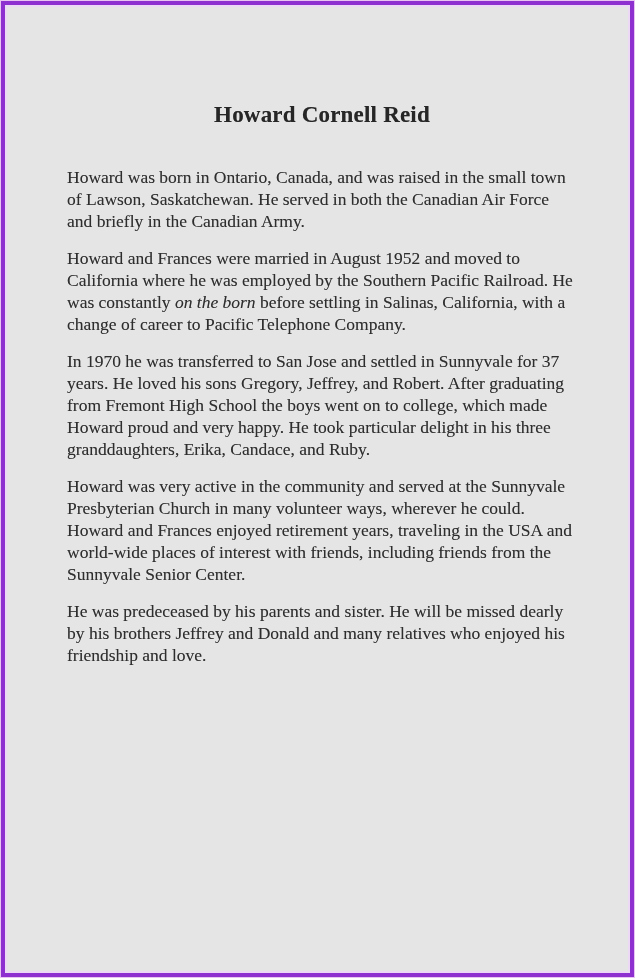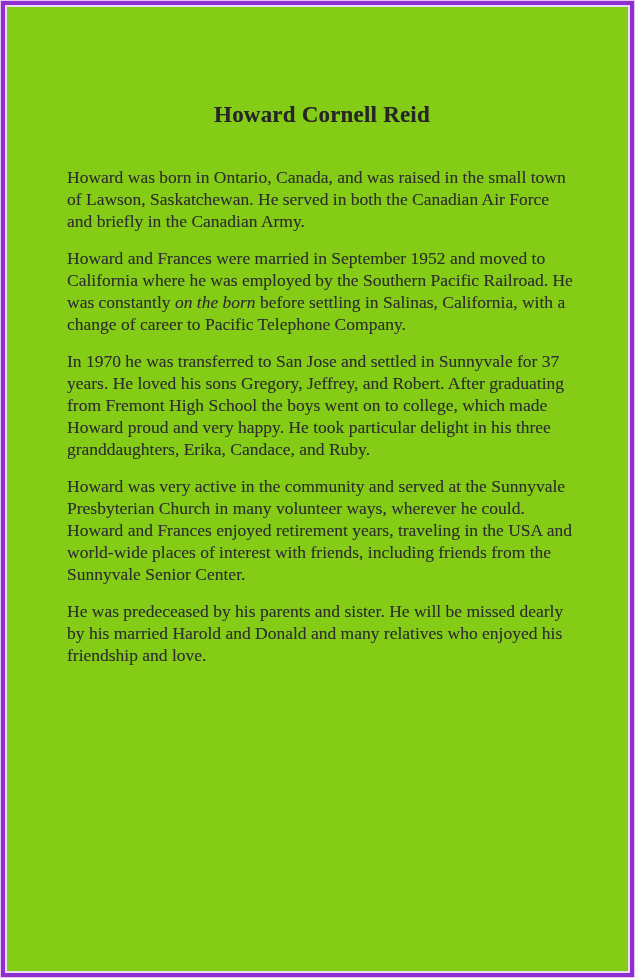--- a/index.html
+++ b/index.html
@@ -5,21 +5,21 @@
   html, body {
     margin: 0;
     padding: 0;
     background: #ffffff;
   }
   .page {
     position: relative;
     width: 635px;
     height: 978px;
     box-sizing: border-box;
-    background: #84cc16;
+    background: #e5e5e5;
     
     box-shadow:
       inset 0 0 0 1px #e8c4f2,
       inset 0 0 0 5px #8e2fd0,
       inset 0 0 0 7px #ecd9f5;
     font-family: "Liberation Serif", "DejaVu Serif", serif;
     color: #2e2e2e;
     overflow: hidden;
   }
   .content {
@@ -48,22 +48,22 @@
 </head>
 <body>
 
 <div class="page">
   <div class="content">
 
     <h1 class="title">Howard Cornell Reid</h1>
 
     <p class="para"><span>Howard was born in Ontario, Canada, and was raised in the small town of Lawson, Saskatchewan. He served in both the Canadian Air Force and briefly in the Canadian Army.</span></p>
 
-    <p class="para"><span>Howard and Frances were married in September 1952 and moved to California where he was employed by the Southern Pacific Railroad. He was constantly </span><em>on the born</em><span> before settling in Salinas, California, with a change of career to Pacific Telephone Company.</span></p>
+    <p class="para"><span>Howard and Frances were married in August 1952 and moved to California where he was employed by the Southern Pacific Railroad. He was constantly </span><em>on the born</em><span> before settling in Salinas, California, with a change of career to Pacific Telephone Company.</span></p>
 
     <p class="para"><span>In 1970 he was transferred to San Jose and settled in Sunnyvale for 37 years. He loved his sons Gregory, Jeffrey, and Robert. After graduating from Fremont High School the boys went on to college, which made Howard proud and very happy. He took particular delight in his three granddaughters, Erika, Candace, and Ruby.</span></p>
 
     <p class="para"><span>Howard was very active in the community and served at the Sunnyvale Presbyterian Church in many volunteer ways, wherever he could.&nbsp; Howard and Frances enjoyed retirement years, traveling in the USA and world-wide places of interest with friends, including friends from the Sunnyvale Senior Center.</span></p>
 
-    <p class="para"><span>He was predeceased by his parents and sister. He will be missed dearly by his married Harold and Donald and many relatives who enjoyed his friendship and love.</span></p>
+    <p class="para"><span>He was predeceased by his parents and sister. He will be missed dearly by his brothers Jeffrey and Donald and many relatives who enjoyed his friendship and love.</span></p>
 
   </div>
 </div>
 
 </body></html>

